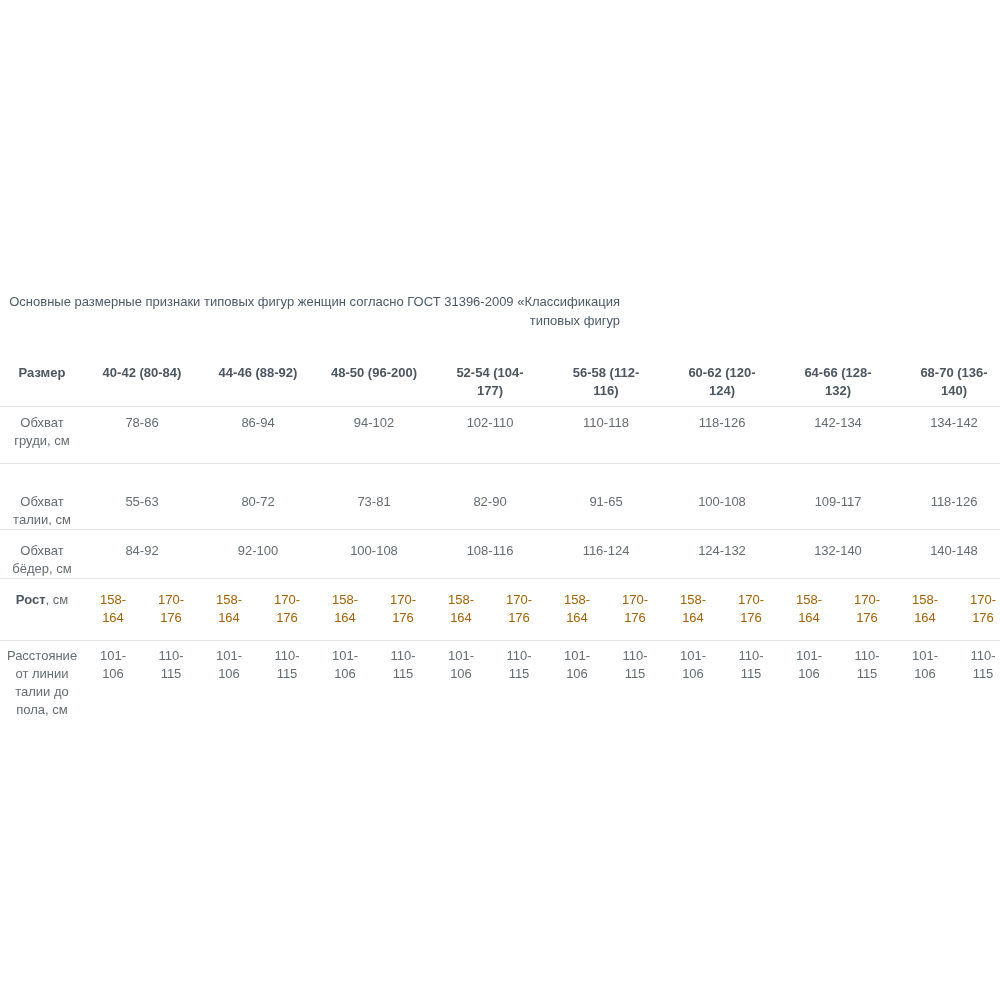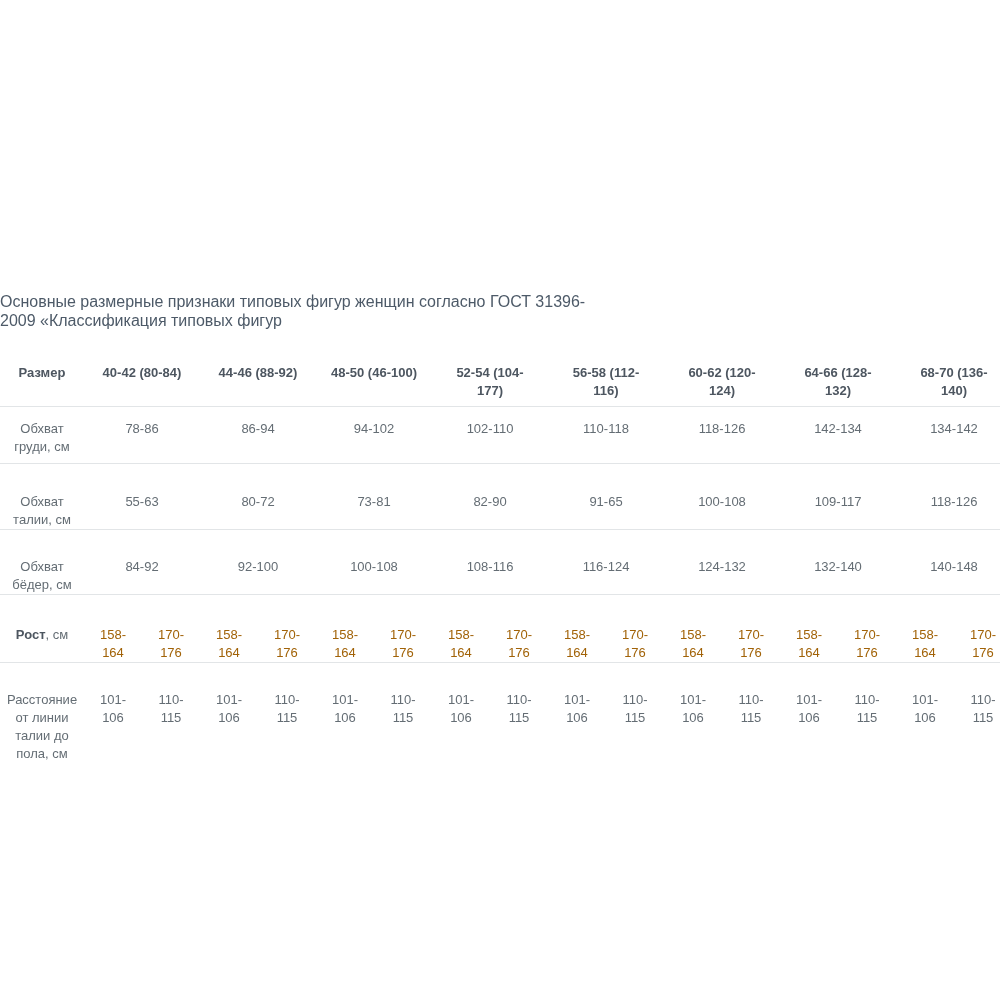--- a/index.html
+++ b/index.html
@@ -8,41 +8,41 @@
     width: 1000px; height: 1000px;
     font-family: "Liberation Sans", "DejaVu Sans", sans-serif;
     position: relative; overflow: hidden;
   }
   .viewport {
     position: absolute; top: 0; left: 0;
     width: 1000px; height: 1000px; overflow: hidden; background: #ffffff;
   }
   .chart-title {
     position: absolute; top: 292px; left: 0; width: 620px;
-    text-align: left; font-size: 16px; line-height: 19px;
+    text-align: right; font-size: 13px; line-height: 19px;
     color: #4d5a68;
   }
   table.size-table {
     position: absolute; top: 356px; left: 0;
     width: 1012px; table-layout: fixed; border-collapse: collapse;
     font-size: 13px; line-height: 18px; color: #646d74;
   }
   .size-table th, .size-table td {
     vertical-align: top; text-align: center;
     font-weight: normal; padding: 0 2px;
     border-bottom: 1px solid #e2e5e7;
   }
   .size-table .label-col { padding: 0 5px; }
   .size-table thead th { font-weight: bold; color: #4d5660; padding: 8px 11px 0; }
   .size-table thead th.label-col { padding: 8px 16px 0; }
-  .size-table tr.row-chest td { padding-top: 13px; height: 57px; }
+  .size-table tr.row-chest td { padding-top: 7px; height: 57px; }
   .size-table tr.row-waist td { padding-top: 29px; height: 55px; }
-  .size-table tr.row-hips  td { padding-top: 28px; height: 47px; }
-  .size-table tr.row-height td { padding-top: 31px; height: 62px; }
-  .size-table tr.row-floor  td { padding-top: 28px; height: 88px; border-bottom: none; }
+  .size-table tr.row-hips  td { padding-top: 12px; height: 47px; }
+  .size-table tr.row-height td { padding-top: 12px; height: 62px; }
+  .size-table tr.row-floor  td { padding-top: 6px; height: 88px; border-bottom: none; }
   .size-table thead tr { height: 50px; }
   .bold-val { font-weight: bold; color: #a16207; }
   .bold-lbl { font-weight: bold; color: #4d5660; }
   .nowrap { white-space: nowrap; }
 </style>
 </head>
 <body>
 
 <div class="viewport">
   <div class="chart-title">
@@ -67,21 +67,21 @@
         <col style="width: 58px;">
         <col style="width: 58px;">
         <col style="width: 58px;">
         <col style="width: 58px;">
       </colgroup>
     <thead>
         <tr>
           <th class="label-col">Размер</th>
           <th colspan="2"><span class="nowrap">40-42 (80-84)</span></th>
           <th colspan="2"><span class="nowrap">44-46 (88-92)</span></th>
-          <th colspan="2"><span class="nowrap">48-50 (46-100)</span></th>
+          <th colspan="2"><span class="nowrap">48-50 (96-200)</span></th>
           <th colspan="2"><span class="nowrap">52-54 (104-</span><br><span class="nowrap">177)</span></th>
           <th colspan="2"><span class="nowrap">56-58 (112-</span><br><span class="nowrap">116)</span></th>
           <th colspan="2"><span class="nowrap">60-62 (120-</span><br><span class="nowrap">124)</span></th>
           <th colspan="2"><span class="nowrap">64-66 (128-</span><br><span class="nowrap">132)</span></th>
           <th colspan="2"><span class="nowrap">68-70 (136-</span><br><span class="nowrap">140)</span></th>
         </tr>
       </thead>
     <tbody>
         <tr class="row-chest">
           <td class="label-col">Обхват груди, см</td>

